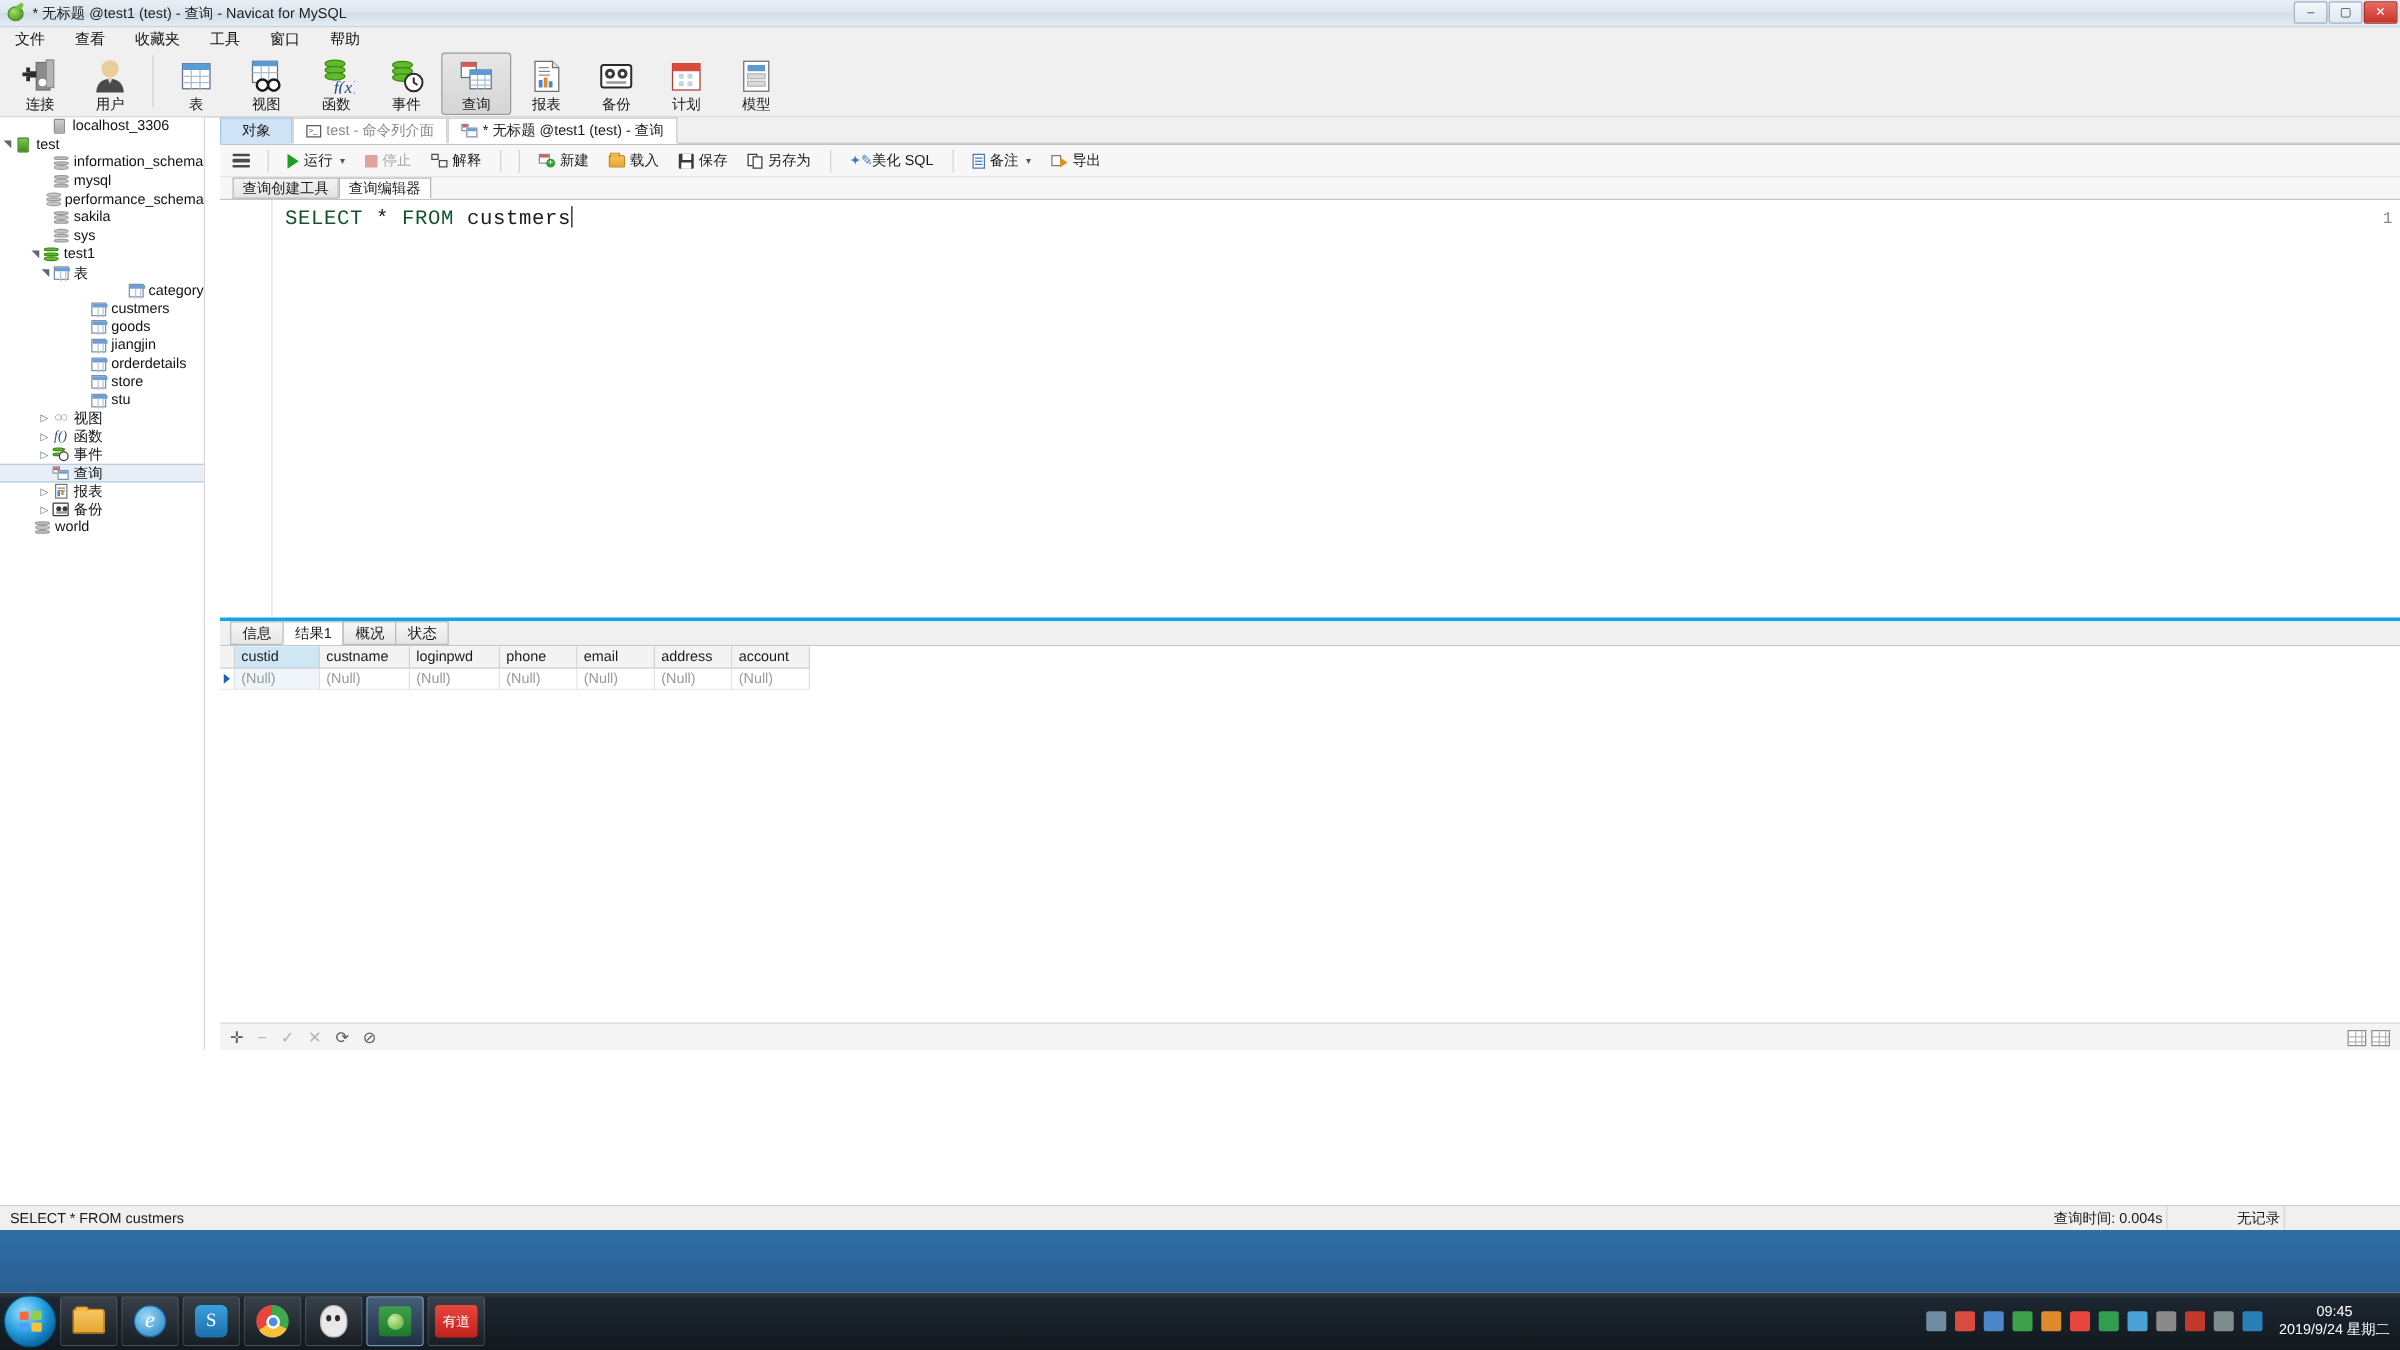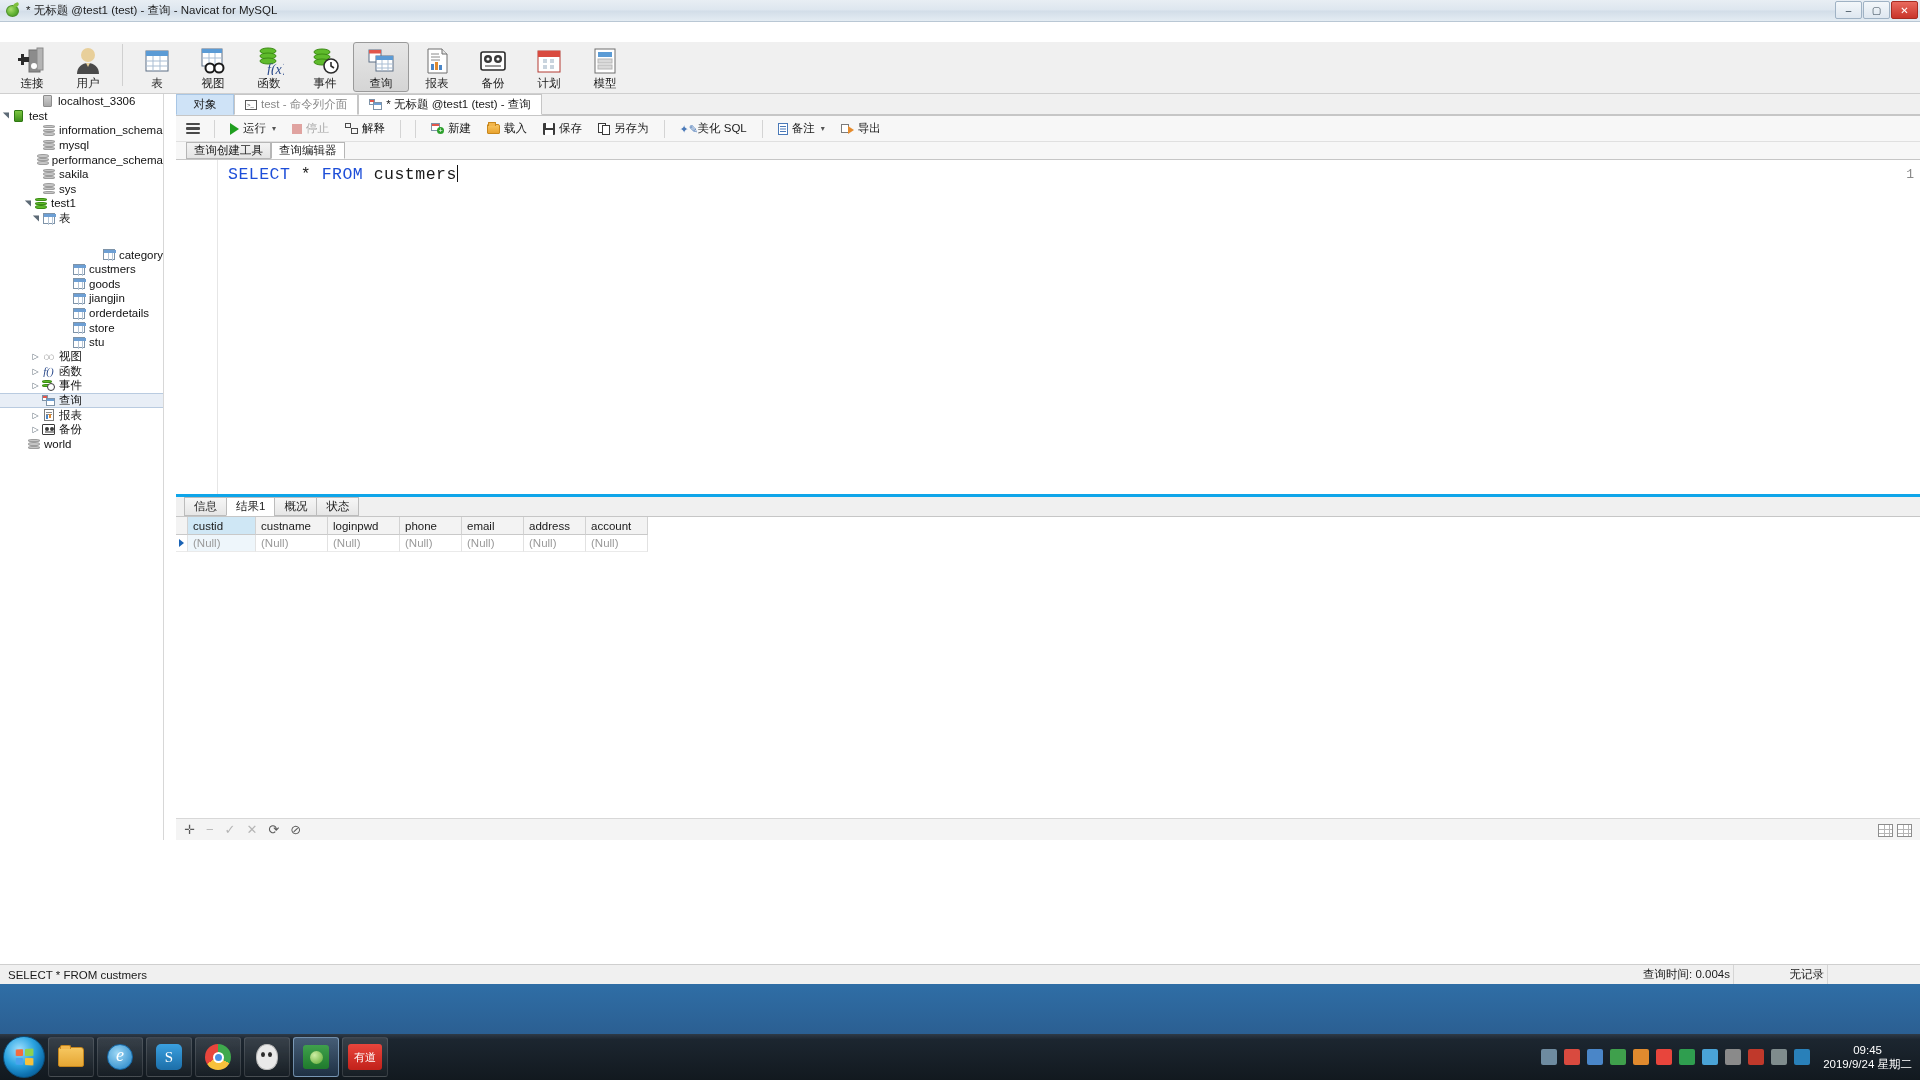--- a/index.html
+++ b/index.html
@@ -201,21 +201,21 @@
   }
   .lineno {
     position: absolute; right: 6px; top: 7px; font-size: 13px; color: #8a8a8a;
     font-family: "Liberation Mono","DejaVu Sans Mono",monospace;
   }
   .codeline {
     position: absolute; left: 52px; top: 5px;
     font-family: "Liberation Mono","DejaVu Sans Mono",monospace;
     font-size: 16.5px; white-space: pre; letter-spacing: 0.5px;
   }
-  .kw { color: #1d4ed8; }
+  .kw { color: #14532d; }
   .op { color: #1a1a1a; }
   .idn { color: #1a1a1a; }
   .caretbar {
     display:inline-block; width:1px; height:17px; background:#111;
     vertical-align:-3px; margin-left:0px;
   }
 
   
   .respane {
     position: absolute; left: 0; right: 0; bottom: 0; height: 346px; background:#fff;
@@ -315,20 +315,28 @@
         <div class="leaf"></div>
     </div>
     <div class="tb-title">* 无标题 @test1 (test) - 查询 - Navicat for MySQL</div>
     <div class="tb-btns">
       <div class="tb-btn">–</div>
       <div class="tb-btn">▢</div>
       <div class="tb-btn close">✕</div>
     </div>
   </div>
 
+  <div class="menubar" id="menubar">
+      <div class="menu-item">文件</div>
+      <div class="menu-item">查看</div>
+      <div class="menu-item">收藏夹</div>
+      <div class="menu-item">工具</div>
+      <div class="menu-item">窗口</div>
+      <div class="menu-item">帮助</div>
+    </div>
 
   <div class="maintoolbar" id="maintoolbar">
       <div class="tbitem">
         <div class="ico">
           <span style="display: inline-flex; align-items: center; justify-content: center;">
             <svg width="30" height="28" viewBox="0 0 30 28">
               <rect x="12" y="3" width="11" height="22" fill="#8c8c8c" stroke="#6e6e6e"></rect>
               <rect x="20" y="1" width="6" height="22" fill="#b4b4b4" stroke="#8a8a8a"></rect>
               <circle cx="17" cy="19" r="3" fill="#fff"></circle>
               <rect x="1" y="11" width="8" height="3" fill="#2b2b2b"></rect>
@@ -558,21 +566,21 @@
         </span>
         <span>test1</span>
       </div>
       <div class="tnode" style="padding-left: 30px;">
         <span class="arrow" style="transform: rotate(-90deg);">◢</span>
         <span class="ticon">
           <span class="ic-table"></span>
         </span>
         <span>表</span>
       </div>
-      <div class="tnode" style="padding-left: 92px; margin-top: 22px;">
+      <div class="tnode" style="padding-left: 92px;">
         <span class="arrow"></span>
         <span class="ticon">
           <span class="ic-table"></span>
         </span>
         <span>category</span>
       </div>
       <div class="tnode" style="padding-left: 60px;">
         <span class="arrow"></span>
         <span class="ticon">
           <span class="ic-table"></span>

